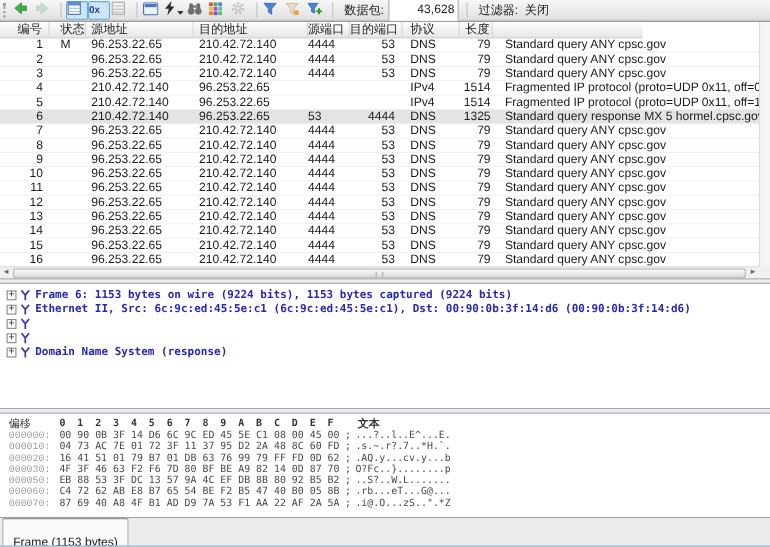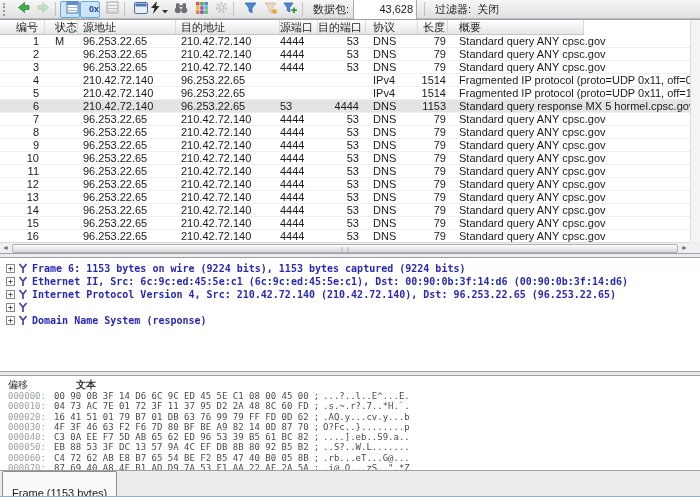--- a/index.html
+++ b/index.html
@@ -5,21 +5,21 @@
   * { margin:0; padding:0; box-sizing:border-box; }
   body { background:#d0d0d0; font-family:"Liberation Sans", sans-serif; }
   .window { width:700px; height:497px; position:relative; background:#ececec; overflow:hidden;
             font-size:11px; color:#1a1a1a; display:flex; flex-direction:column; }
 
   
   .toolbar { height:19px; flex:0 0 19px; background:linear-gradient(#f7f7f7,#e0e0e0);
              border-bottom:1px solid #bcbcbc; display:flex; align-items:center; padding:0 2px; }
   .grip { width:5px; height:13px; border-left:2px dotted #9a9a9a; margin:0 3px 0 1px; }
   .tbtn { border:1px solid transparent; background:transparent; width:20px; height:17px;
-          display:flex; align-items:center; justify-content:flex-end; border-radius:2px; padding:0; }
+          display:flex; align-items:center; justify-content:flex-start; border-radius:2px; padding:0; }
   .tbtn.pressed { background:#cde6f7; border-color:#6da8dc; }
   .tbtn.disabled { opacity:.45; }
   .tsep { width:1px; height:14px; background:#c2c2c2; margin:0 4px; }
   .hexlbl { font-size:9px; font-weight:bold; color:#1a3f8f; font-family:"Liberation Sans",sans-serif; }
   .tlabel { margin:0 4px 0 6px; color:#222; }
   .countfield { width:64px; height:27px; background:#fff; border:1px solid #ababab;
                 display:flex; align-items:center; justify-content:flex-end; padding-right:3px; }
   .filterwrap { display:flex; gap:6px; margin-left:6px; }
 
   
@@ -70,21 +70,21 @@
   
   .hex-pane { flex:0 0 96px; background:#fff; border:1px solid #9aa0a8; border-left:none; border-right:none;
               padding:2px 0 0 8px; overflow:hidden; }
   .hexhead { height:13px; display:flex; align-items:center; }
   .hoffset { display:inline-block; width:46px; font-weight:normal; font-size:10px; color:#333; }
   .hcols { font-family:"DejaVu Sans Mono",monospace; font-size:9px; font-weight:bold;
            white-space:pre; color:#333; }
   .htext { font-weight:bold; font-size:10px; margin-left:22px; color:#333; }
   .hexrow { height:10.3px; line-height:10.3px; font-family:"DejaVu Sans Mono",monospace;
             font-size:9px; white-space:pre; color:#4a4a4a; }
-  .roffset { display:inline-block; width:46px; color:#9aa0a6; }
+  .roffset { display:inline-block; width:46px; color:#9aa0a6;font-family:Liberation Mono, monospace; }
   .rsep { padding:0 4px 0 5px; }
 
   
   .tabbar { flex:0 0 21px; background:#ececec; display:flex; align-items:flex-end; padding-left:2px; }
   .tab { border:1px solid #8f8f8f; border-bottom:none; border-radius:2px 2px 0 0; padding:12px 9px;
          height:17px; line-height:16px; background:linear-gradient(#f6f6f6,#e2e2e2); margin-right:2px;
          white-space:nowrap; }
   .tab.active { background:#fafafa; height:19px; line-height:18px; }
   .bottomstrip { flex:0 0 5px; background:#b9cfe2; border-top:1px solid #93afc6; }
 </style>
@@ -201,21 +201,20 @@
   <div class="table-pane">
     <div class="thead">
         <div class="hcell c-no">编号</div>
         <div class="hcell c-status">状态</div>
         <div class="hcell c-src">源地址</div>
         <div class="hcell c-dst">目的地址</div>
         <div class="hcell c-sport">源端口</div>
         <div class="hcell c-dport">目的端口</div>
         <div class="hcell c-proto">协议</div>
         <div class="hcell c-len">长度</div>
-        <div class="hcell c-summary">概要</div>
       </div>
     <div class="tbody">
         <div class="trow">
           <div class="cell c-no">1</div>
           <div class="cell c-status">M</div>
           <div class="cell c-src">96.253.22.65</div>
           <div class="cell c-dst">210.42.72.140</div>
           <div class="cell c-sport">4444</div>
           <div class="cell c-dport">53</div>
           <div class="cell c-proto">DNS</div>
@@ -267,21 +266,21 @@
           <div class="cell c-summary">Fragmented IP protocol (proto=UDP 0x11, off=1480, ID=ac7e) [R...</div>
         </div>
         <div class="trow sel">
           <div class="cell c-no">6</div>
           <div class="cell c-status"></div>
           <div class="cell c-src">210.42.72.140</div>
           <div class="cell c-dst">96.253.22.65</div>
           <div class="cell c-sport">53</div>
           <div class="cell c-dport">4444</div>
           <div class="cell c-proto">DNS</div>
-          <div class="cell c-len">1153</div>
+          <div class="cell c-len">1325</div>
           <div class="cell c-summary">Standard query response MX 5 hormel.cpsc.gov MX 5 stagg.cpsc.g...</div>
         </div>
         <div class="trow">
           <div class="cell c-no">7</div>
           <div class="cell c-status"></div>
           <div class="cell c-src">96.253.22.65</div>
           <div class="cell c-dst">210.42.72.140</div>
           <div class="cell c-sport">4444</div>
           <div class="cell c-dport">53</div>
           <div class="cell c-proto">DNS</div>
@@ -431,21 +430,20 @@
         </span>
         <span class="treelabel">Ethernet II, Src: 6c:9c:ed:45:5e:c1 (6c:9c:ed:45:5e:c1), Dst: 00:90:0b:3f:14:d6 (00:90:0b:3f:14:d6)</span>
       </div>
       <div class="treeline">
         <span class="expander">+</span>
         <span class="proto-icon">
           <svg width="10" height="11">
             <path d="M1.5 1 L5 5.2 L8.5 1 M5 5.2 V10" stroke="#3a3aa8" stroke-width="1.6" fill="none"></path>
           </svg>
         </span>
-        <span class="treelabel">Internet Protocol Version 4, Src: 210.42.72.140 (210.42.72.140), Dst: 96.253.22.65 (96.253.22.65)</span>
       </div>
       <div class="treeline">
         <span class="expander">+</span>
         <span class="proto-icon">
           <svg width="10" height="11">
             <path d="M1.5 1 L5 5.2 L8.5 1 M5 5.2 V10" stroke="#3a3aa8" stroke-width="1.6" fill="none"></path>
           </svg>
         </span>
       </div>
       <div class="treeline">
@@ -457,28 +455,28 @@
         </span>
         <span class="treelabel">Domain Name System (response)</span>
       </div>
     </div>
 
   <div class="splitter" style="flex-basis:3px"></div>
 
   <div class="hex-pane">
     <div class="hexhead">
       <span class="hoffset">偏移</span>
+      <span class="hcols">0  1  2  3  4  5  6  7  8  9  A  B  C  D  E  F</span>
       <span class="htext">文本</span>
     </div>
     <div>
         <div class="hexrow"><span class="roffset">000000:</span><span>00 90 0B 3F 14 D6 6C 9C ED 45 5E C1 08 00 45 00</span><span class="rsep">;</span><span>...?..l..E^...E.</span></div>
         <div class="hexrow"><span class="roffset">000010:</span><span>04 73 AC 7E 01 72 3F 11 37 95 D2 2A 48 8C 60 FD</span><span class="rsep">;</span><span>.s.~.r?.7..*H.`.</span></div>
         <div class="hexrow"><span class="roffset">000020:</span><span>16 41 51 01 79 B7 01 DB 63 76 99 79 FF FD 0D 62</span><span class="rsep">;</span><span>.AQ.y...cv.y...b</span></div>
         <div class="hexrow"><span class="roffset">000030:</span><span>4F 3F 46 63 F2 F6 7D 80 BF BE A9 82 14 0D 87 70</span><span class="rsep">;</span><span>O?Fc..}........p</span></div>
-        <div class="hexrow"><span class="roffset">000040:</span><span>C3 0A EE F7 5D AB 65 62 ED 96 53 39 B5 61 BC 82</span><span class="rsep">;</span><span>....].eb..S9.a..</span></div>
         <div class="hexrow"><span class="roffset">000050:</span><span>EB 88 53 3F DC 13 57 9A 4C EF DB 8B 80 92 B5 B2</span><span class="rsep">;</span><span>..S?..W.L.......</span></div>
         <div class="hexrow"><span class="roffset">000060:</span><span>C4 72 62 AB E8 B7 65 54 BE F2 B5 47 40 B0 05 8B</span><span class="rsep">;</span><span>.rb...eT...G@...</span></div>
         <div class="hexrow"><span class="roffset">000070:</span><span>87 69 40 A8 4F B1 AD D9 7A 53 F1 AA 22 AF 2A 5A</span><span class="rsep">;</span><span>.i@.O...zS..".*Z</span></div>
       </div>
   </div>
 
   <div class="tabbar">
     <div class="tab active">Frame (1153 bytes)</div>
   </div>
   <div class="bottomstrip"></div>

